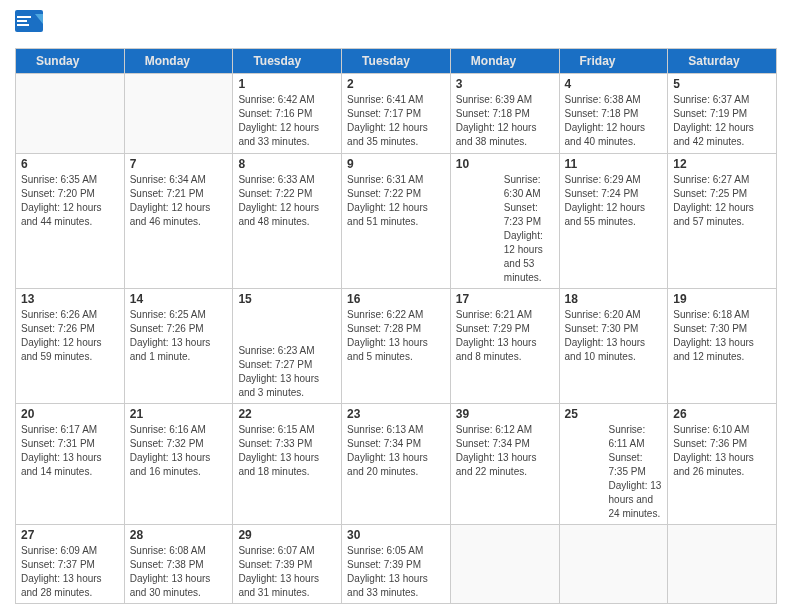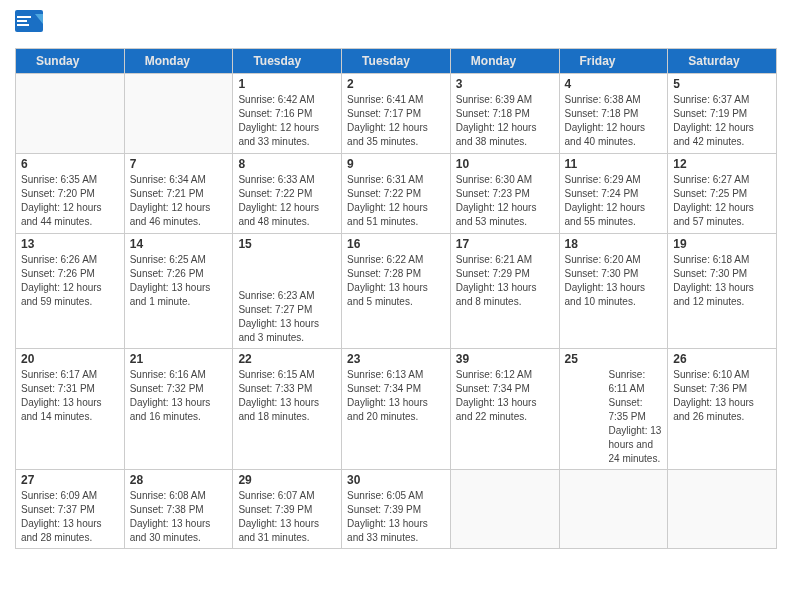--- a/index.html
+++ b/index.html
@@ -191,21 +191,21 @@
 Daylight: 12 hours and 48 minutes.</div>
           </td>
           <td>
             <span class="day-num">9</span>
             <div class="day-info" style="white-space: pre-line;">Sunrise: 6:31 AM
 Sunset: 7:22 PM
 Daylight: 12 hours and 51 minutes.</div>
           </td>
           <td>
             <span class="day-num">10</span>
-            <div class="day-info" style="white-space: pre-line;">Sunrise: 6:30 AM
+            <div class="day-info" style="white-space: pre-line; margin-left: 48px;">Sunrise: 6:30 AM
 Sunset: 7:23 PM
 Daylight: 12 hours and 53 minutes.</div>
           </td>
           <td>
             <span class="day-num">11</span>
             <div class="day-info" style="white-space: pre-line;">Sunrise: 6:29 AM
 Sunset: 7:24 PM
 Daylight: 12 hours and 55 minutes.</div>
           </td>
           <td>

